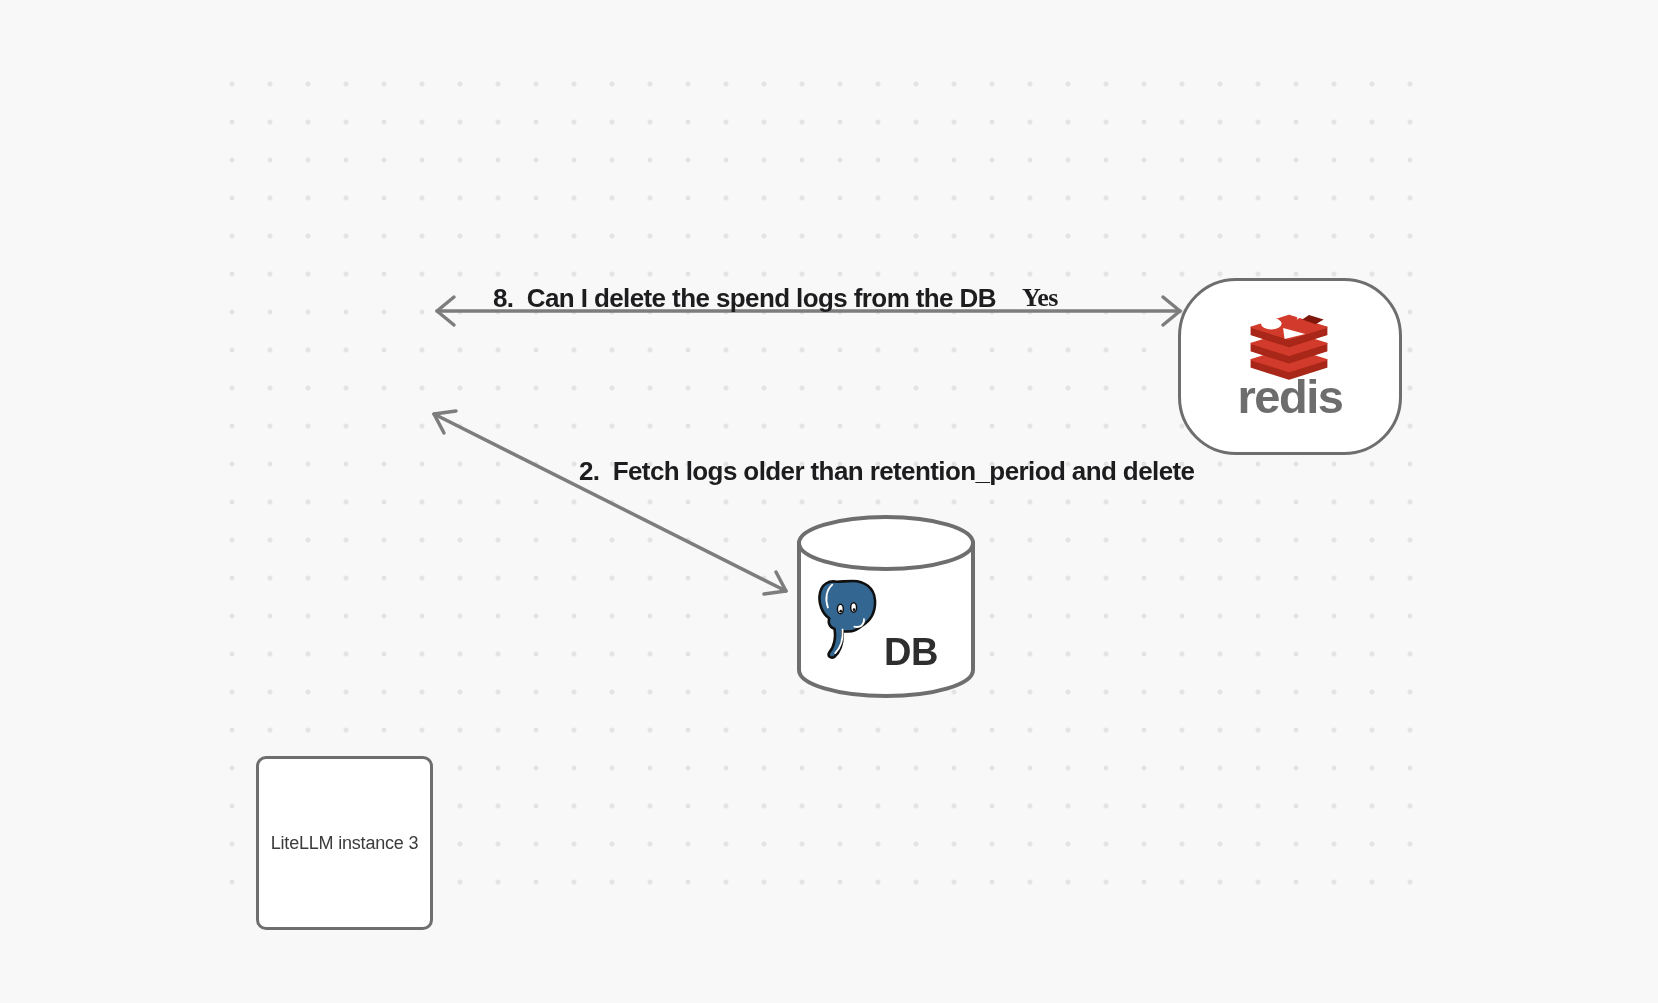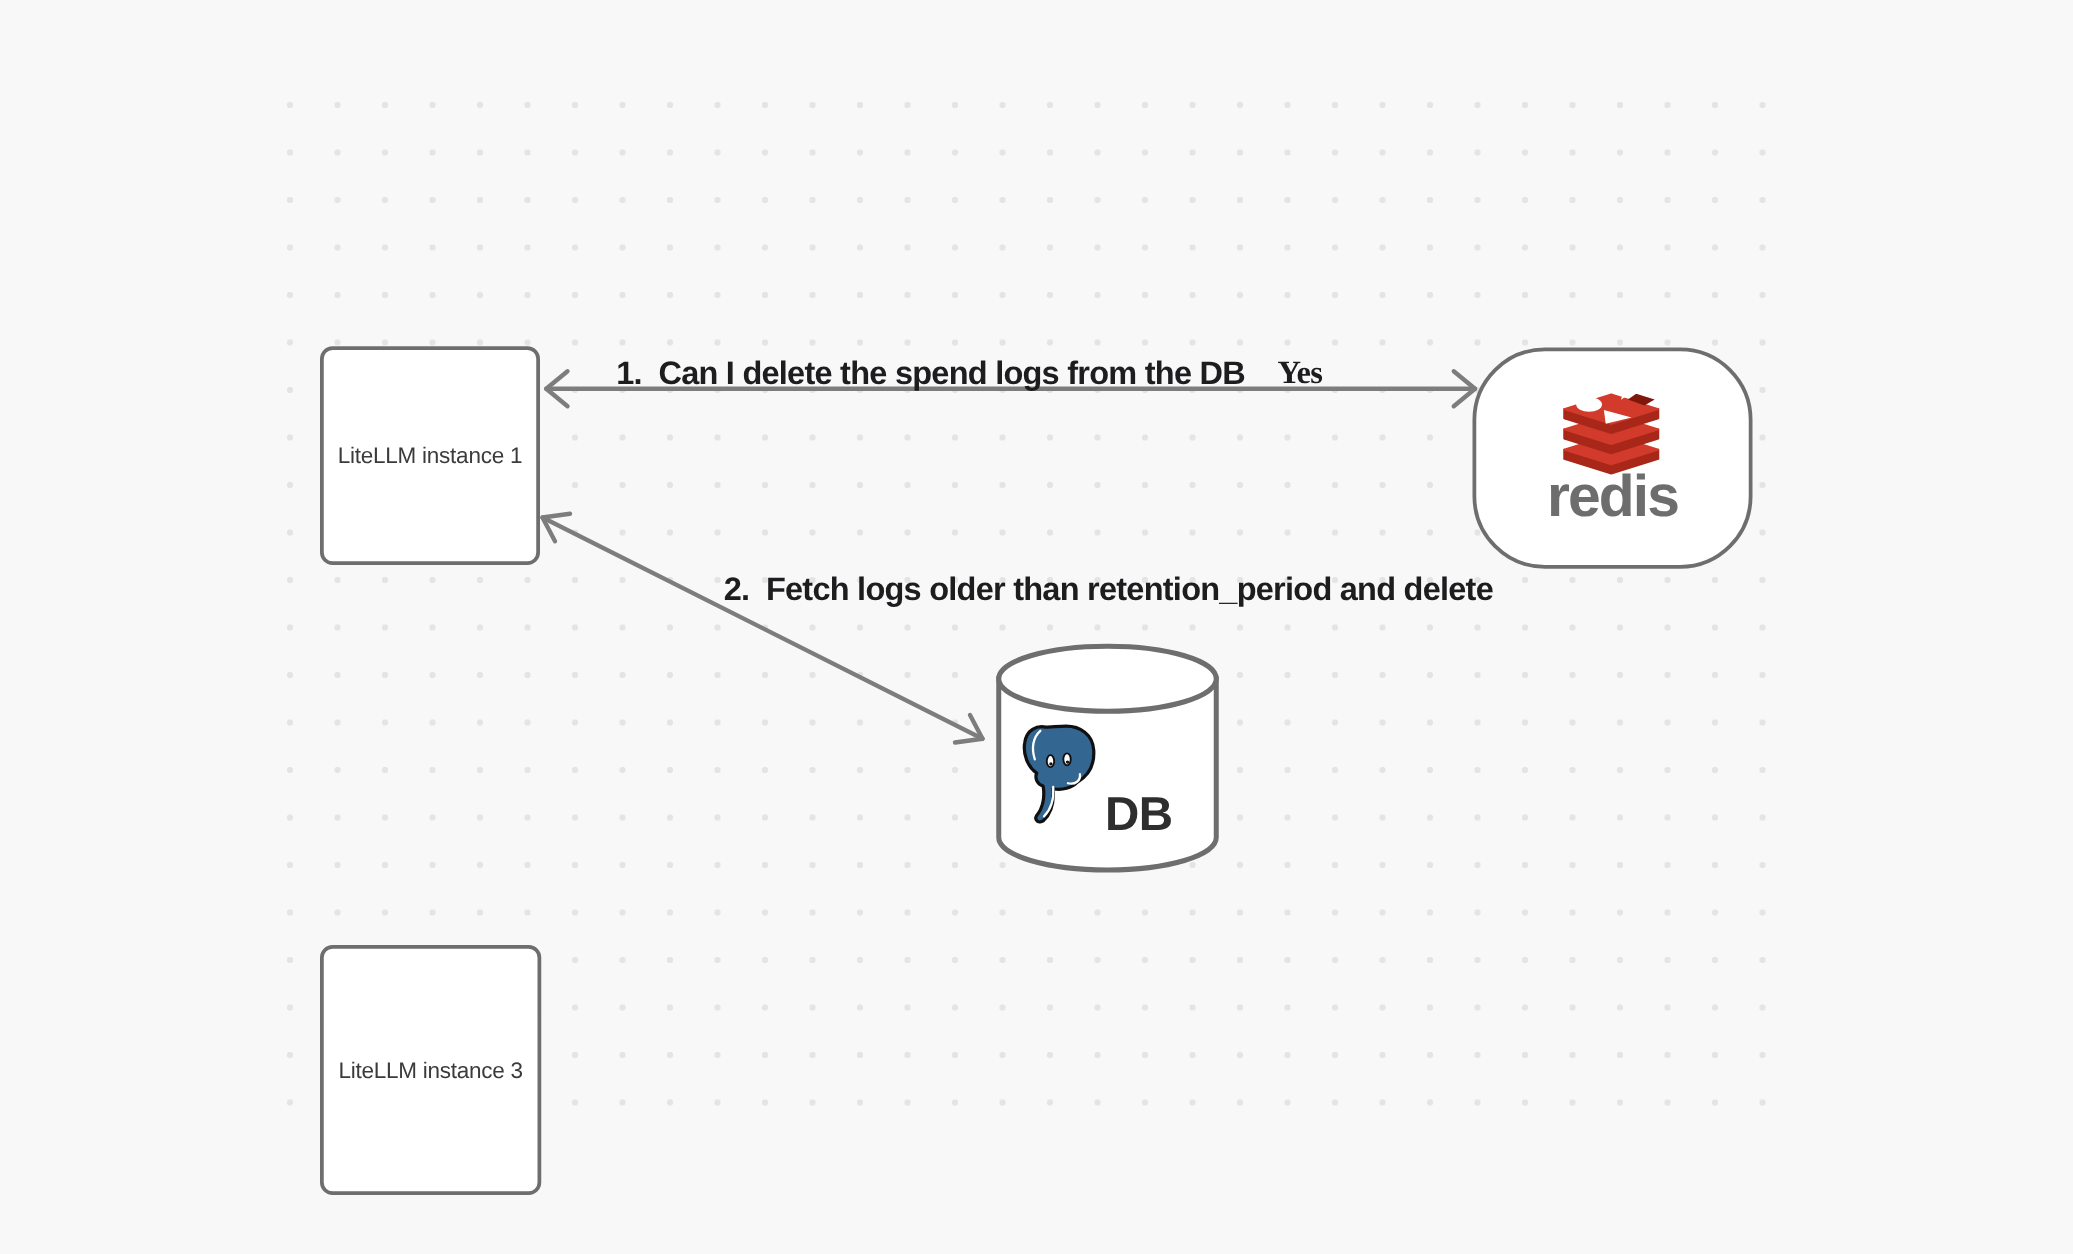--- a/index.html
+++ b/index.html
@@ -46,24 +46,21 @@
     letter-spacing:-0.6px; color:#1d1d1f; white-space:pre;
   }
 </style>
 </head>
 <body>
 
 <div class="canvas">
 
   <div class="dotgrid"></div>
 
-  <div class="inst-node" style="left:256px; top:277px; height:175px;">
-    <span class="inst-label">LiteLLM instance 1</span>
-  </div>
-  <div class="inst-node" style="left:256px; top:756px; height:200px; width:177px;">
+  <div class="inst-node" style="left:256px; top:756px; height:174px; width:177px;">
     <span class="inst-label">LiteLLM instance 3</span>
   </div>
 
   <div class="redis-node"></div>
   <svg class="redis-logo" width="96" height="77" viewBox="0 0 130 104">
 
     <g stroke-linejoin="round">
       <path d="M14,74 L65,90 L116,74 L116,84 L65,100 L14,84 Z" fill="#a82719" stroke="#a82719" stroke-width="2"></path>
       <path d="M14,74 L65,58 L116,74 L65,90 Z" fill="#d23b2b" stroke="#d23b2b" stroke-width="2"></path>
 
@@ -106,17 +103,17 @@
       <path d="M454,297 L437,311 L454,325"></path>
       <path d="M1163,297 L1180,311 L1163,325"></path>
     </g>
     <g stroke="#7d7d7d" stroke-width="3.5" fill="none" stroke-linecap="round" stroke-linejoin="round">
       <line x1="434" y1="414" x2="786" y2="591"></line>
       <path d="M444,433 L434,414 L456,411"></path>
       <path d="M776,572 L786,591 L764,594"></path>
     </g>
   </svg>
 
-  <div class="edge-label" style="left:493px; top:285px;">1.  Can I delete the spend logs from the DB</div>
+  <div class="edge-label" style="left:493px; top:285px;">8.  Can I delete the spend logs from the DB</div>
   <div class="edge-label" style="left:1022px; top:285px;font-family:Liberation Serif, serif;">Yes</div>
   <div class="edge-label" style="left:579px; top:458px;">2.  Fetch logs older than retention_period and delete</div>
 
 </div>
 
 </body></html>

